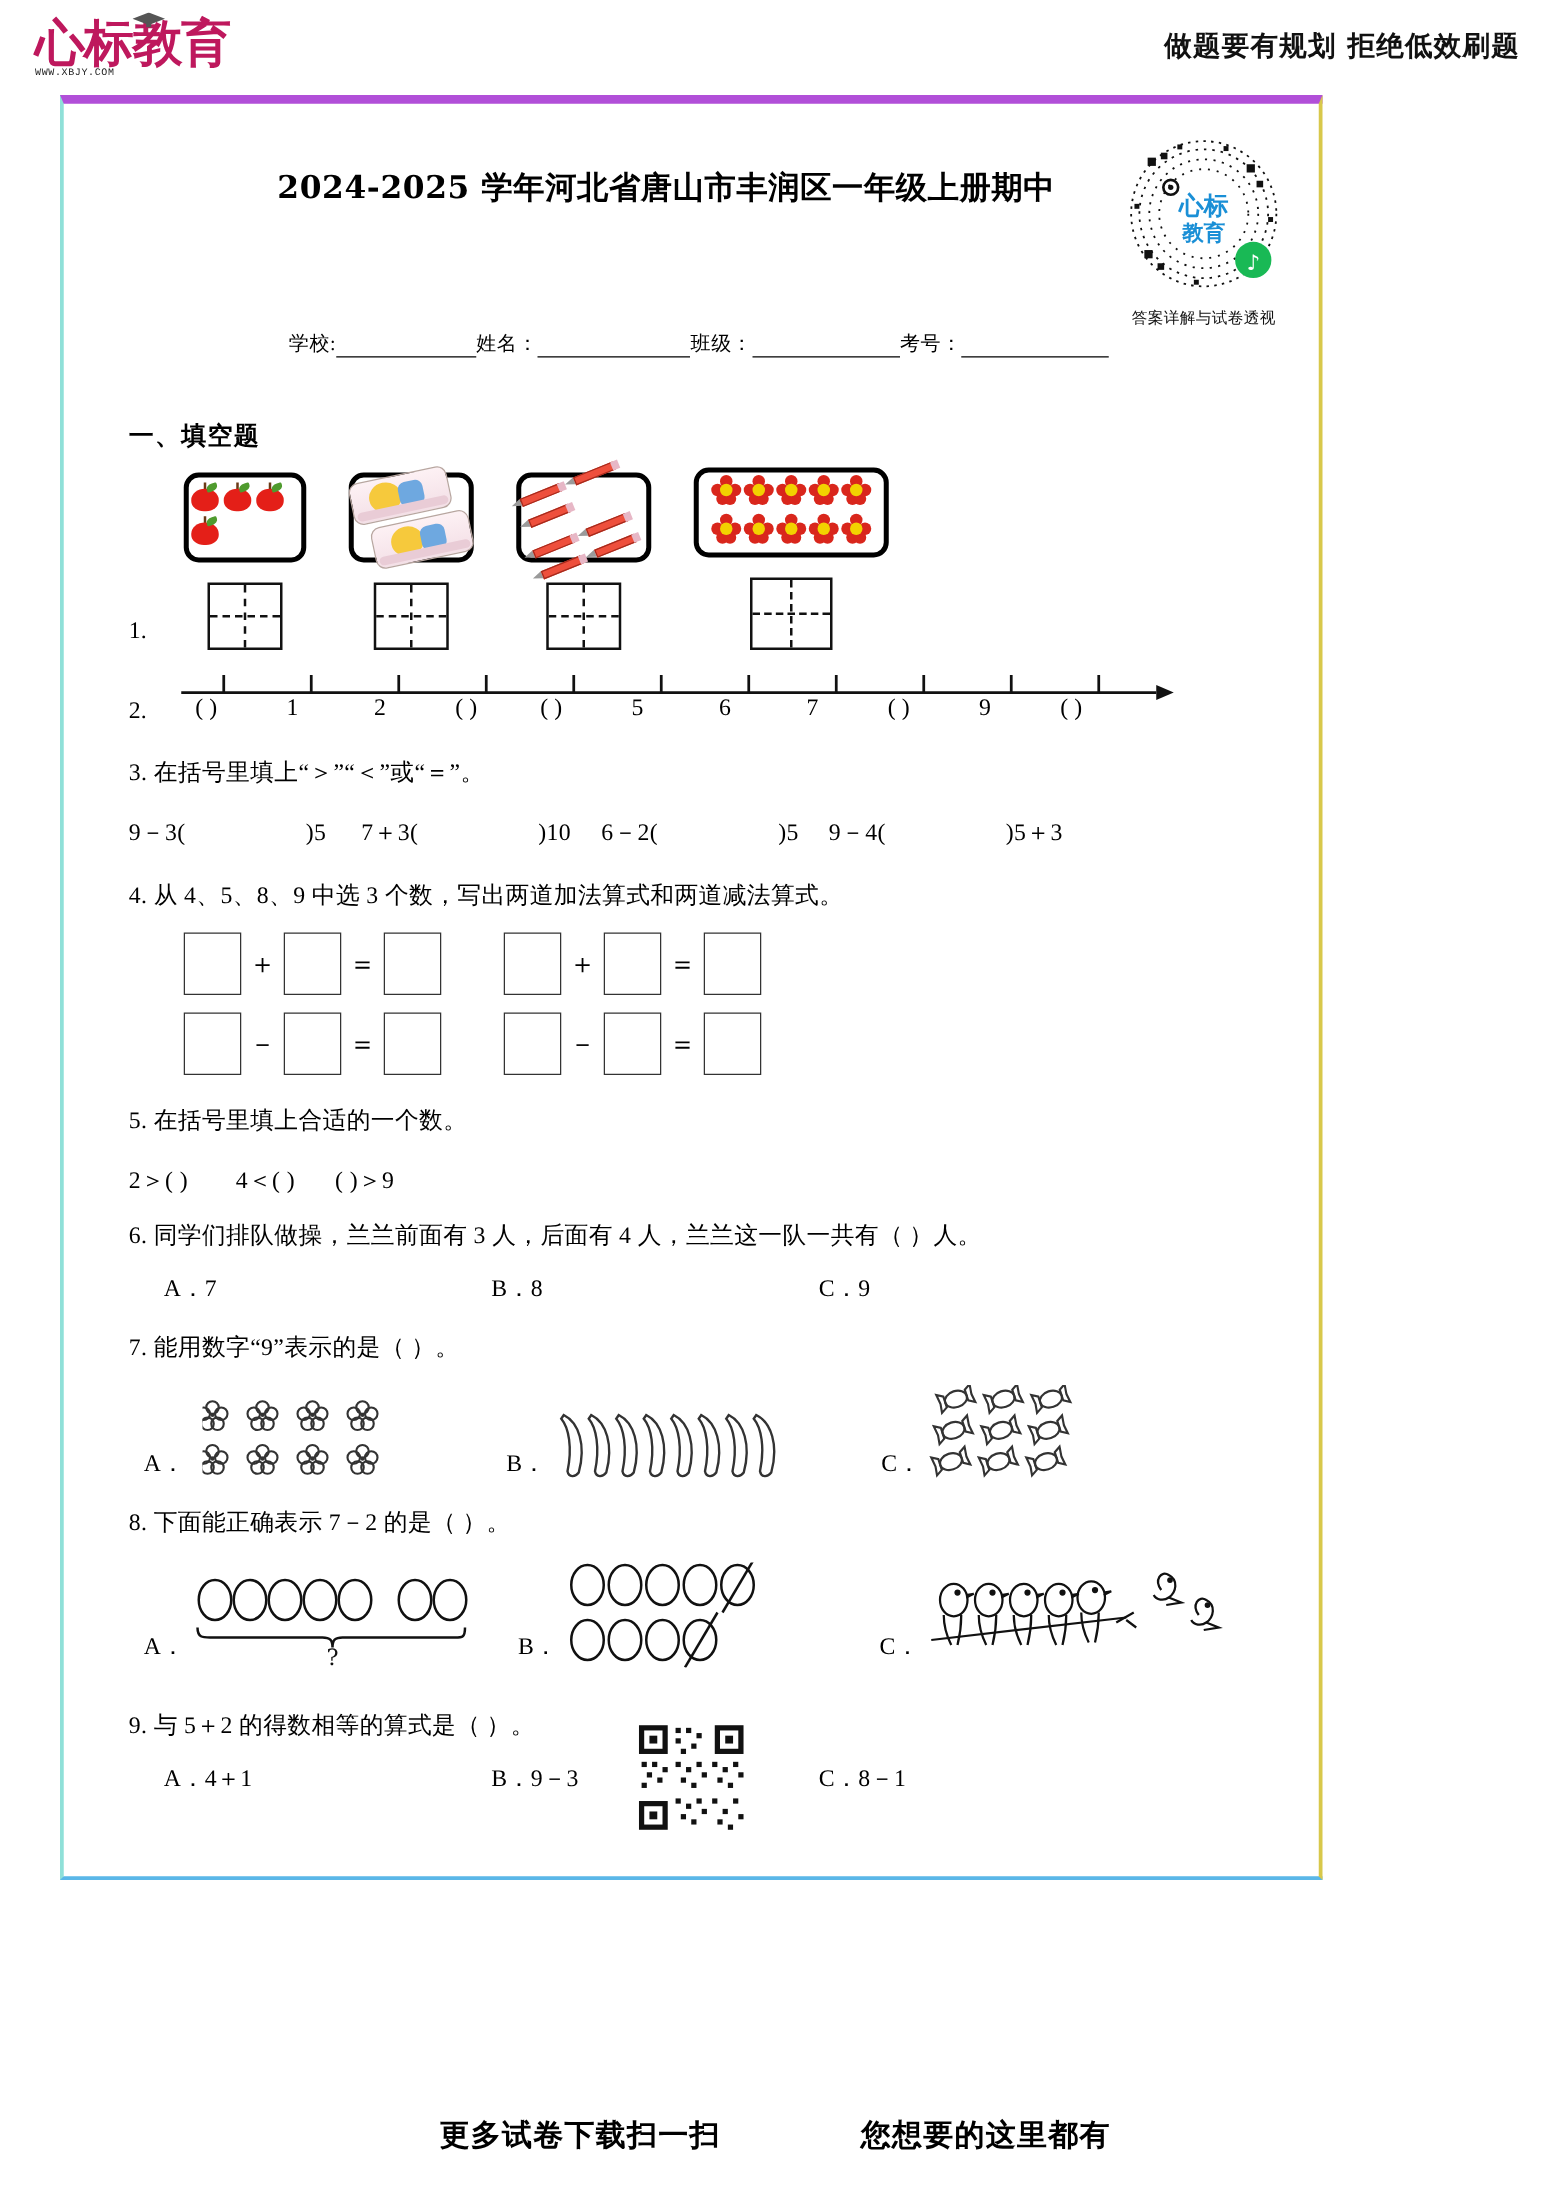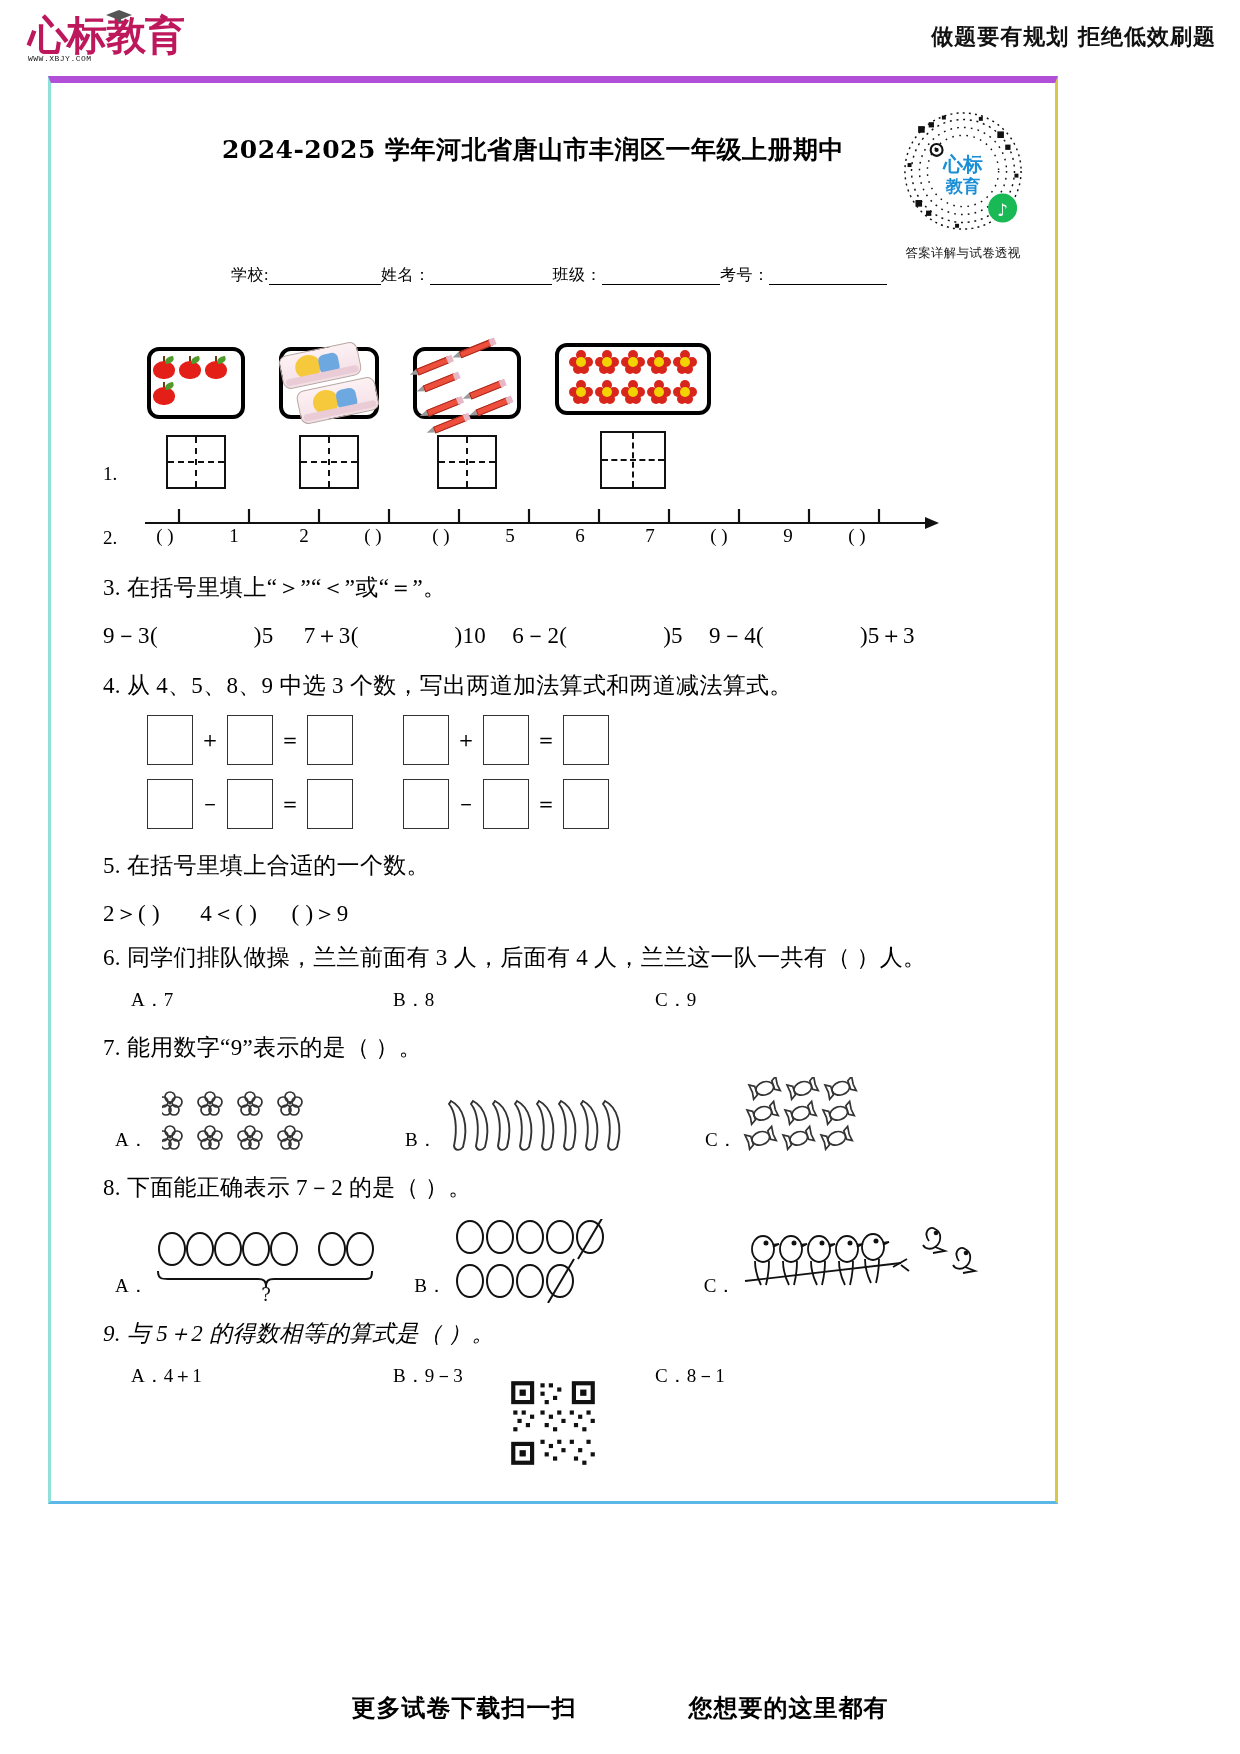--- a/index.html
+++ b/index.html
@@ -67,21 +67,21 @@
     position:absolute;left:180px;top:182px;
     font-size:16px;letter-spacing:0.5px;white-space:nowrap;
   }
   .blank-u{display:inline-block;border-bottom:1.6px solid #000;}
   
   .content{position:absolute;left:52px;top:252px;width:900px;}
   .sec-head{
     font-family:"DejaVu Sans","Liberation Sans",sans-serif;
     font-weight:bold;font-size:20px;margin:0 0 12px 0;letter-spacing:1px;
   }
-  .qline{font-size:23px;line-height:30px;margin:14px 0 0 0;letter-spacing:0.3px;}
+  .qline{font-size:19px;line-height:30px;margin:14px 0 0 0;letter-spacing:0.3px;}
   .qnum{display:inline-block;}
   .opt-row{display:flex;font-size:19px;margin-top:14px;padding-left:28px;}
   .opt{width:262px;}
   
   .pic-row{display:flex;align-items:flex-end;margin:8px 0 0 0;padding-left:44px;}
   .pic-cell{margin-right:34px;}
   .pic-box{
     border:4px solid #000;border-radius:12px;background:#fff;
     display:flex;align-items:center;justify-content:center;
     box-sizing:border-box;
@@ -199,20 +199,21 @@
   <div class="title">
     <div>2024-2025 学年河北省唐山市丰润区一年级上册期中</div>
   </div>
 
   <div class="info-line">
     <span>学校:</span><span class="blank-u" style="width:112px;">&nbsp;</span><span>姓名：</span><span class="blank-u" style="width:122px;">&nbsp;</span><span>班级：</span><span class="blank-u" style="width:118px;">&nbsp;</span><span>考号：</span><span class="blank-u" style="width:118px;">&nbsp;</span>
   </div>
 
   <div class="content">
 
+    <div class="sec-head">一、填空题</div>
 
     <div class="pic-row">
 
       <div class="pic-cell">
         <div class="pic-box" style="width:98px;height:72px;">
           <div>
             <span class="apple"><i class="apple-s"></i><i class="apple-b"></i><i class="apple-l"></i></span><span class="apple"><i class="apple-s"></i><i class="apple-b"></i><i class="apple-l"></i></span><span class="apple"><i class="apple-s"></i><i class="apple-b"></i><i class="apple-l"></i></span><span class="apple"><i class="apple-s"></i><i class="apple-b"></i><i class="apple-l"></i></span>
           </div>
         </div>
         <div class="tianzi"></div>
@@ -590,21 +591,21 @@
             <g transform="translate(208,22)">
                 <path d="M10,14 C4,6 10,-2 16,2 C24,6 22,16 16,20 C12,23 6,22 4,18"></path>
                 <path d="M16,20 L26,24 L14,26"></path>
                 <circle cx="17" cy="6" r="1.4" fill="#111"></circle>
               </g>
           </g>
         </svg>
       </div>
     </div>
 
-    <div class="qline" style="margin-top:16px;font-style:italic;">
+    <div class="qline" style="margin-top:32px;">
       <span class="qnum">9.</span>
       <span>与 5＋2 的得数相等的算式是（   ）。</span>
     </div>
     <div class="opt-row">
       <span class="opt">A．4＋1</span>
       <span class="opt">B．9－3</span>
       <span class="opt">C．8－1</span>
     </div>
   </div>
 

